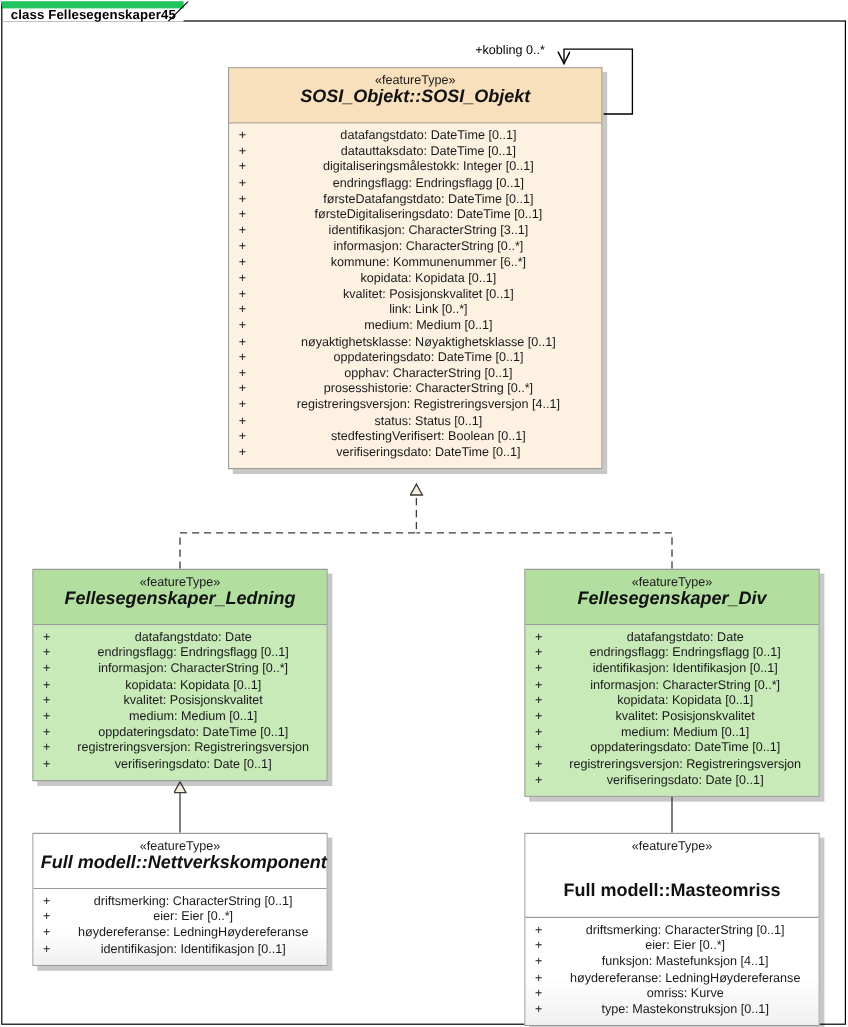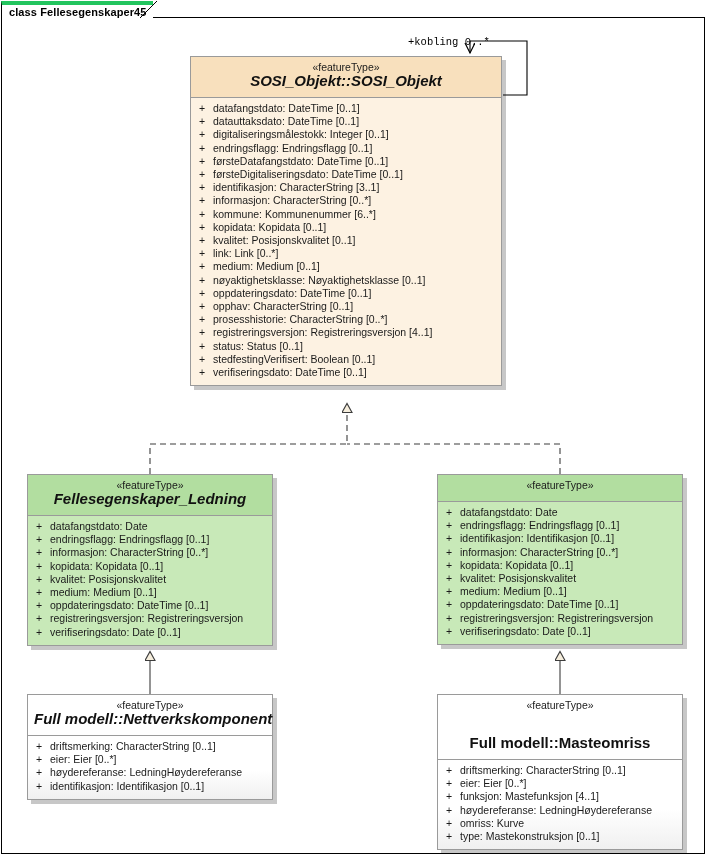--- a/index.html
+++ b/index.html
@@ -28,21 +28,21 @@
     background: transparent;
   }
   .frame-tab {
     position: absolute;
     left: 1px;
     top: 1px;
     height: 17px;
     box-sizing: border-box;
     background: #ffffff;
     border-left: 1px solid #000000;
-    border-top: 4px solid #22c55e;
+    border-top: 6px solid #22c55e;
     display: flex;
     align-items: center;
   }
   .frame-tab-label {
     font-size: 11px;
     font-weight: bold;
     color: #000000;
     padding: 0 6px 0 7px;
     white-space: nowrap;
     letter-spacing: 0.1px;
@@ -69,21 +69,21 @@
   
   .uml {
     position: absolute;
     box-sizing: border-box;
     border: 1px solid #9a9a9a;
     box-shadow: 4px 4px 0 0 rgba(0,0,0,0.22);
   }
   .uml-head {
     box-sizing: border-box;
     text-align: center;
-    padding: 4px 6px 9px 6px;
+    padding: 4px 6px 14px 6px;
     border-bottom: 1px solid #9a9a9a;
   }
   .stereo {
     font-size: 10.5px;
     color: #1a1a1a;
     line-height: 13px;
     white-space: nowrap;
   }
   .cname {
     font-size: 15px;
@@ -103,21 +103,21 @@
     line-height: 13.2px;
     color: #1a1a1a;
     white-space: nowrap;
   }
   .attr .vis {
     width: 22px;
     text-align: center;
     flex: 0 0 22px;
     color: #1a1a1a;
   }
-  .attr .txt { flex: 1 1 auto; }
+  .attr .txt { flex: 1 1 auto; text-align: center; }
 
   
   .box-sosi { background: #f8e3c4; }
   .box-sosi .uml-head { background: #f8e0bd; }
   .box-sosi .uml-body { background: #fdf2e2; }
 
   .box-green { background: #c8e9b8; }
   .box-green .uml-head { background: #b2deA0; }
   .box-green .uml-body { background: #c8e9b8; }
 
@@ -182,21 +182,21 @@
 
     <g>
       <path d="M150,694 L150,652" fill="none" stroke="#3c3c3c" stroke-width="1.1" marker-end="url(#hollowTri)"></path>
     </g>
 
     <g>
       <path d="M560,694 L560,652" fill="none" stroke="#3c3c3c" stroke-width="1.1" marker-end="url(#hollowTri)"></path>
     </g>
   </svg>
 
-  <div class="edge-label" style="left:408px; top:36px;font-family:Liberation Mono, monospace;">+kobling 0..*</div>
+  <div class="edge-label" style="left:396px; top:36px;">+kobling 0..*</div>
   <div class="mult-chip" style="left:479px; top:84px;">0..*</div>
 
   <div class="uml box-sosi" style="left:190px; top:56px; width:312px;">
     <div class="uml-head">
       <div class="stereo">«featureType»</div>
       <div class="cname">SOSI_Objekt::SOSI_Objekt</div>
     </div>
     <div class="uml-body">
         <div class="attr">
           <span class="vis">+</span>
@@ -326,20 +326,21 @@
         <div class="attr">
           <span class="vis">+</span>
           <span class="txt">verifiseringsdato: Date [0..1]</span>
         </div>
       </div>
   </div>
 
   <div class="uml box-green" style="left:437px; top:474px; width:246px;">
     <div class="uml-head">
       <div class="stereo">«featureType»</div>
+      <div class="cname">Fellesegenskaper_Div</div>
     </div>
     <div class="uml-body">
         <div class="attr">
           <span class="vis">+</span>
           <span class="txt">datafangstdato: Date</span>
         </div>
         <div class="attr">
           <span class="vis">+</span>
           <span class="txt">endringsflagg: Endringsflagg [0..1]</span>
         </div>

